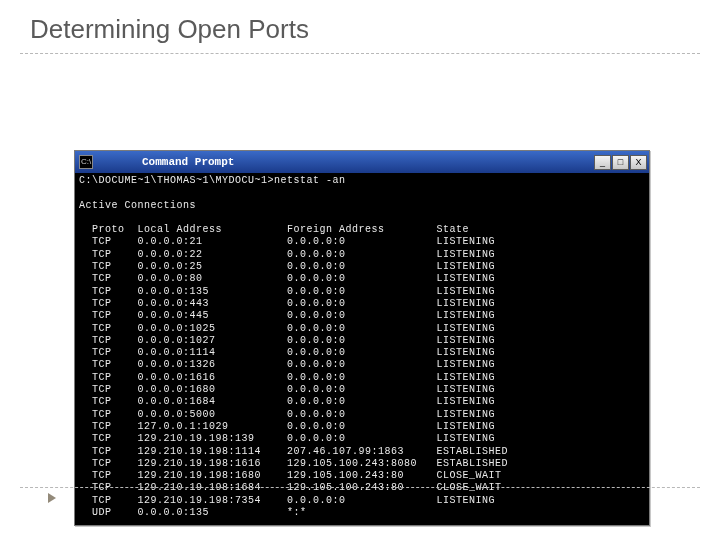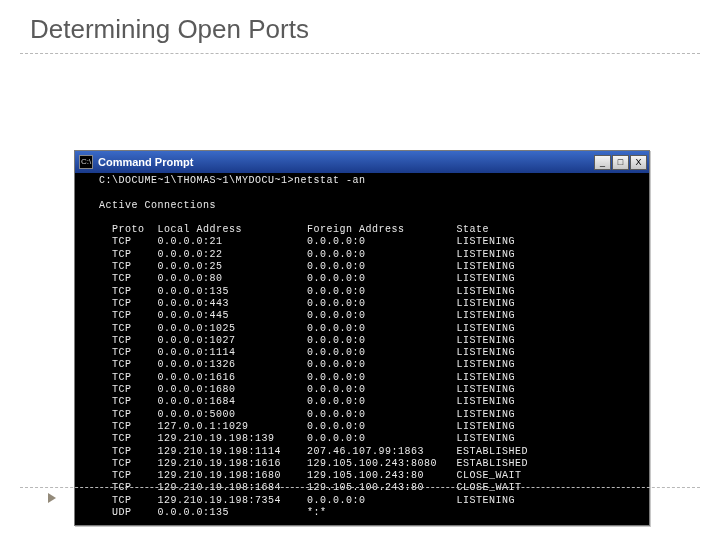--- a/index.html
+++ b/index.html
@@ -61,21 +61,22 @@
     border: 1px solid #888;
     margin-right: 5px;
     font-size: 8px;
     color: #ccc;
     text-align: center;
     line-height: 12px;
   }
   .titlebar .title-text {
     flex: 1;
     font-weight: bold;
-    font-family: Liberation Sans, sans-serif;
+    font-family: Liberation Mono, monospace;
+    margin-left: 44px;
   }
   .win-controls { display: flex; gap: 1px; }
   .win-btn {
     width: 17px; height: 15px;
     background: linear-gradient(#f4f4f4, #c8c8c8);
     border: 1px solid #5a5a5a;
     font-size: 9px;
     line-height: 12px;
     text-align: center;
     color: #000;
@@ -83,21 +84,20 @@
   }
   .terminal {
     background: #000;
     color: #eaeaea;
     font-family: "Lucida Console", "Courier New", monospace;
     font-size: 10.0px;
     letter-spacing: 0.5px;
     line-height: 12.3px;
     padding: 2px 4px 6px 4px;
     white-space: pre;
-    margin-left: 20px;
   }
 </style>
 </head>
 <body>
 
 <div class="slide-title">Determining Open Ports</div>
 <hr class="hr-dashed">
 
 <div class="cmd-window">
   <div class="titlebar">

